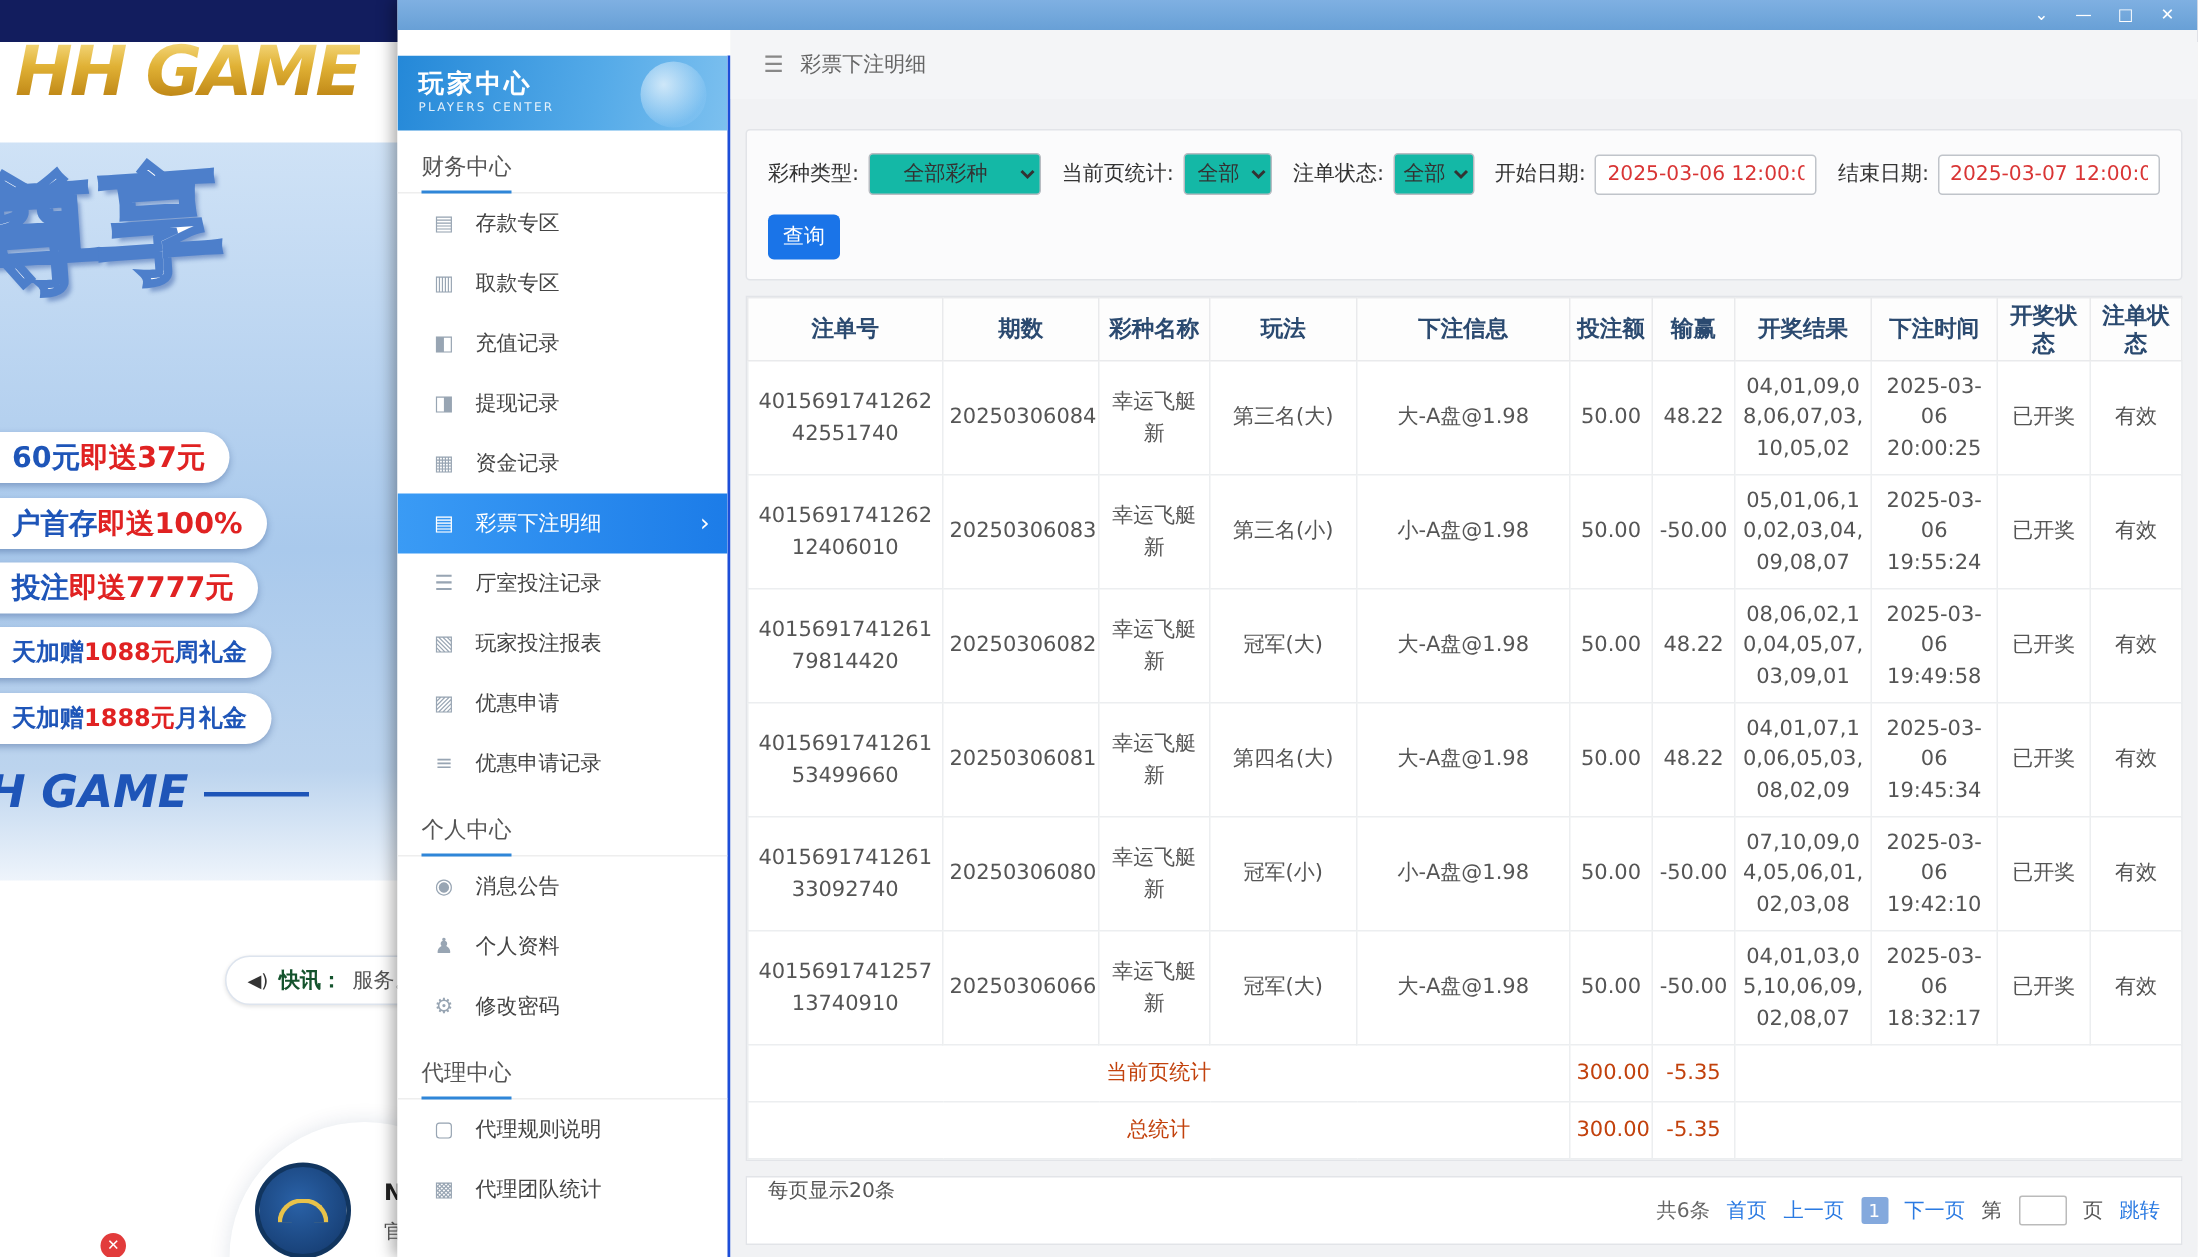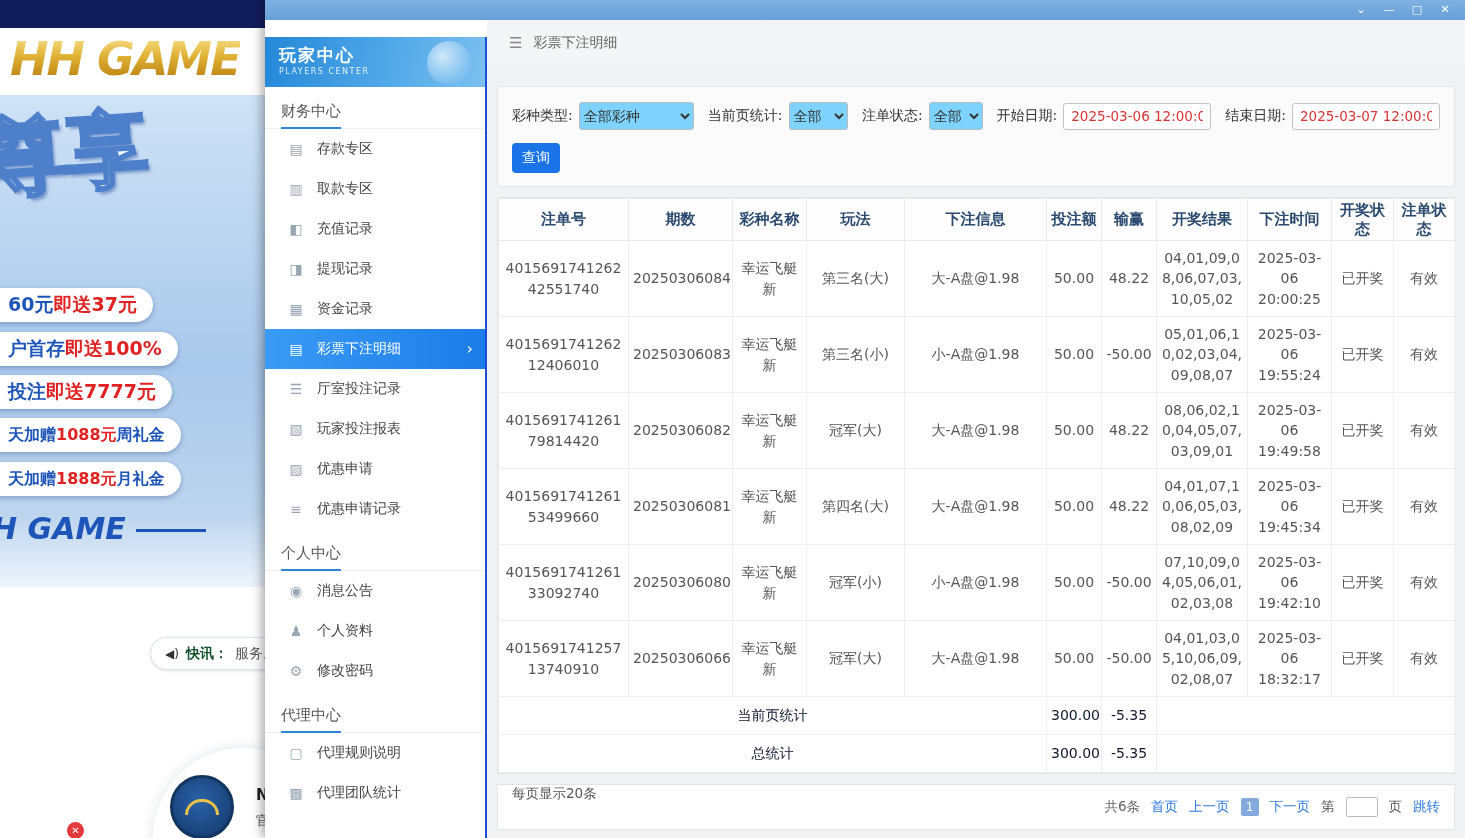--- a/index.html
+++ b/index.html
@@ -2,21 +2,21 @@
 <html><head>
 <meta charset="utf-8">
 <style>
   * { margin:0; padding:0; box-sizing:border-box; }
   html,body { width:1465px; height:838px; overflow:hidden; font-family:"DejaVu Sans","Liberation Sans",sans-serif; }
   .screen { position:relative; width:1465px; height:838px; background:#fff; overflow:hidden; }
 
   
   .bg-site { position:absolute; inset:0; background:#fff; }
   .bg-topbar { position:absolute; top:0; left:0; width:100%; height:28px; background:#121d5e; }
-  .bg-logo { position:absolute; top:32px; left:10px; font-size:46px; font-weight:900; font-style:italic; letter-spacing:-2px;
+  .bg-logo { position:absolute; top:20px; left:10px; font-size:46px; font-weight:900; font-style:italic; letter-spacing:-2px;
              color:#d9a21a; background:linear-gradient(180deg,#f7dd85 10%,#e0b135 45%,#b97f10 90%);
              -webkit-background-clip:text; background-clip:text; -webkit-text-fill-color:transparent; white-space:nowrap; }
   .bg-promo { position:absolute; top:95px; left:0; width:270px; height:492px;
               background:linear-gradient(180deg,#cfe2f6 0%,#a9c9ec 55%,#bcd4ee 85%,#eef4fb 100%); overflow:hidden; }
   .promo-big { position:absolute; top:4px; left:-16px; font-size:82px; font-weight:900; color:#fff; transform:rotate(-4deg);
                -webkit-text-stroke:3px #4d7fcb; text-shadow:3px 4px 3px rgba(40,80,160,.45); white-space:nowrap; }
   .pill { position:absolute; left:-26px; height:34px; background:#fff; border-radius:17px; box-shadow:0 2px 5px rgba(30,60,120,.35);
           display:flex; align-items:center; padding:0 16px 0 34px; white-space:nowrap; font-weight:800; font-size:19px; }
   .pill .p-blue { color:#1e55b8; }
   .pill .p-red { color:#e02222; }
@@ -64,32 +64,32 @@
 
   
   .main { flex:1; background:#f1f2f4; display:flex; flex-direction:column; min-width:0; overflow:hidden; }
   .main-header { height:46px; display:flex; align-items:center; gap:11px; padding-left:22px; background:#f4f5f7; flex:none; }
   .mh-icon { color:#888; font-size:15px; }
   .mh-title { color:#666; font-size:14px; }
   .filter-panel { margin:20px 10px 0; background:#fbfbfc; border:1px solid #e2e4e8; border-radius:3px; padding:15px 14px 13px; flex:none; }
   .filter-row { display:flex; align-items:center; }
   .f-label { font-size:14px; color:#333; white-space:nowrap; margin-right:6px; }
   .f-gap { margin-left:14px; }
-  .f-select { height:28px; border:1px solid #b8bcc2; border-radius:3px; background:#7dd3fc; font-size:14px; color:#333; font-family:inherit; }
+  .f-select { height:28px; border:1px solid #b8bcc2; border-radius:3px; background:#14b8a6; font-size:14px; color:#333; font-family:inherit;text-align:center; }
   .w120{width:120px;} .w62{width:62px;} .w56{width:56px;}
   .f-date { height:27px; width:148px; border:1px solid #c0c4ca; border-radius:3px; background:#fff; color:#d93535; font-size:13.5px; padding:0 7px; font-family:inherit; }
   .search-btn { margin-top:13px; width:48px; height:30px; background:#1a74e8; color:#fff; border:none; border-radius:4px; font-size:14px; cursor:pointer; font-family:inherit; }
 
   .table-panel { margin:10px 10px 0; background:#fff; border:1px solid #e2e4e8; flex:none; }
   table { width:100%; border-collapse:collapse; table-layout:fixed; }
   th { height:42px; font-size:15px; font-weight:700; color:#2b4a70; border:1px solid #e9eaec; background:#fdfdfd; padding:0 2px; }
   td { border:1px solid #eceef0; color:#555; font-size:14px; text-align:center; padding:6px 4px; line-height:1.45; }
   tr.data-row { height:76px; }
   td.break { word-break:break-all; }
-  tr.summary-row td { height:38px; font-size:14px; color:#0f172a; }
+  tr.summary-row td { height:38px; font-size:14px; color:#c2410c; }
 
   .page-panel { margin:10px 10px 10px; background:#fff; border:1px solid #e2e4e8; height:46px; display:flex; 
                 justify-content:space-between; padding:0 14px; flex:none; font-size:13.5px; color:#555; }
   .pg-right { display:flex; align-items:center; gap:11px; }
   .pg-total { color:#666; }
   .pg-link { color:#2a7ae2; cursor:pointer; }
   .pg-current { width:18px; height:18px; background:#84a9dd; color:#fff; font-size:12px; line-height:18px; text-align:center; border-radius:2px; }
   .pg-input { width:32px; height:20px; border:1px solid #bbb; border-radius:2px; }
 </style>
 </head>

